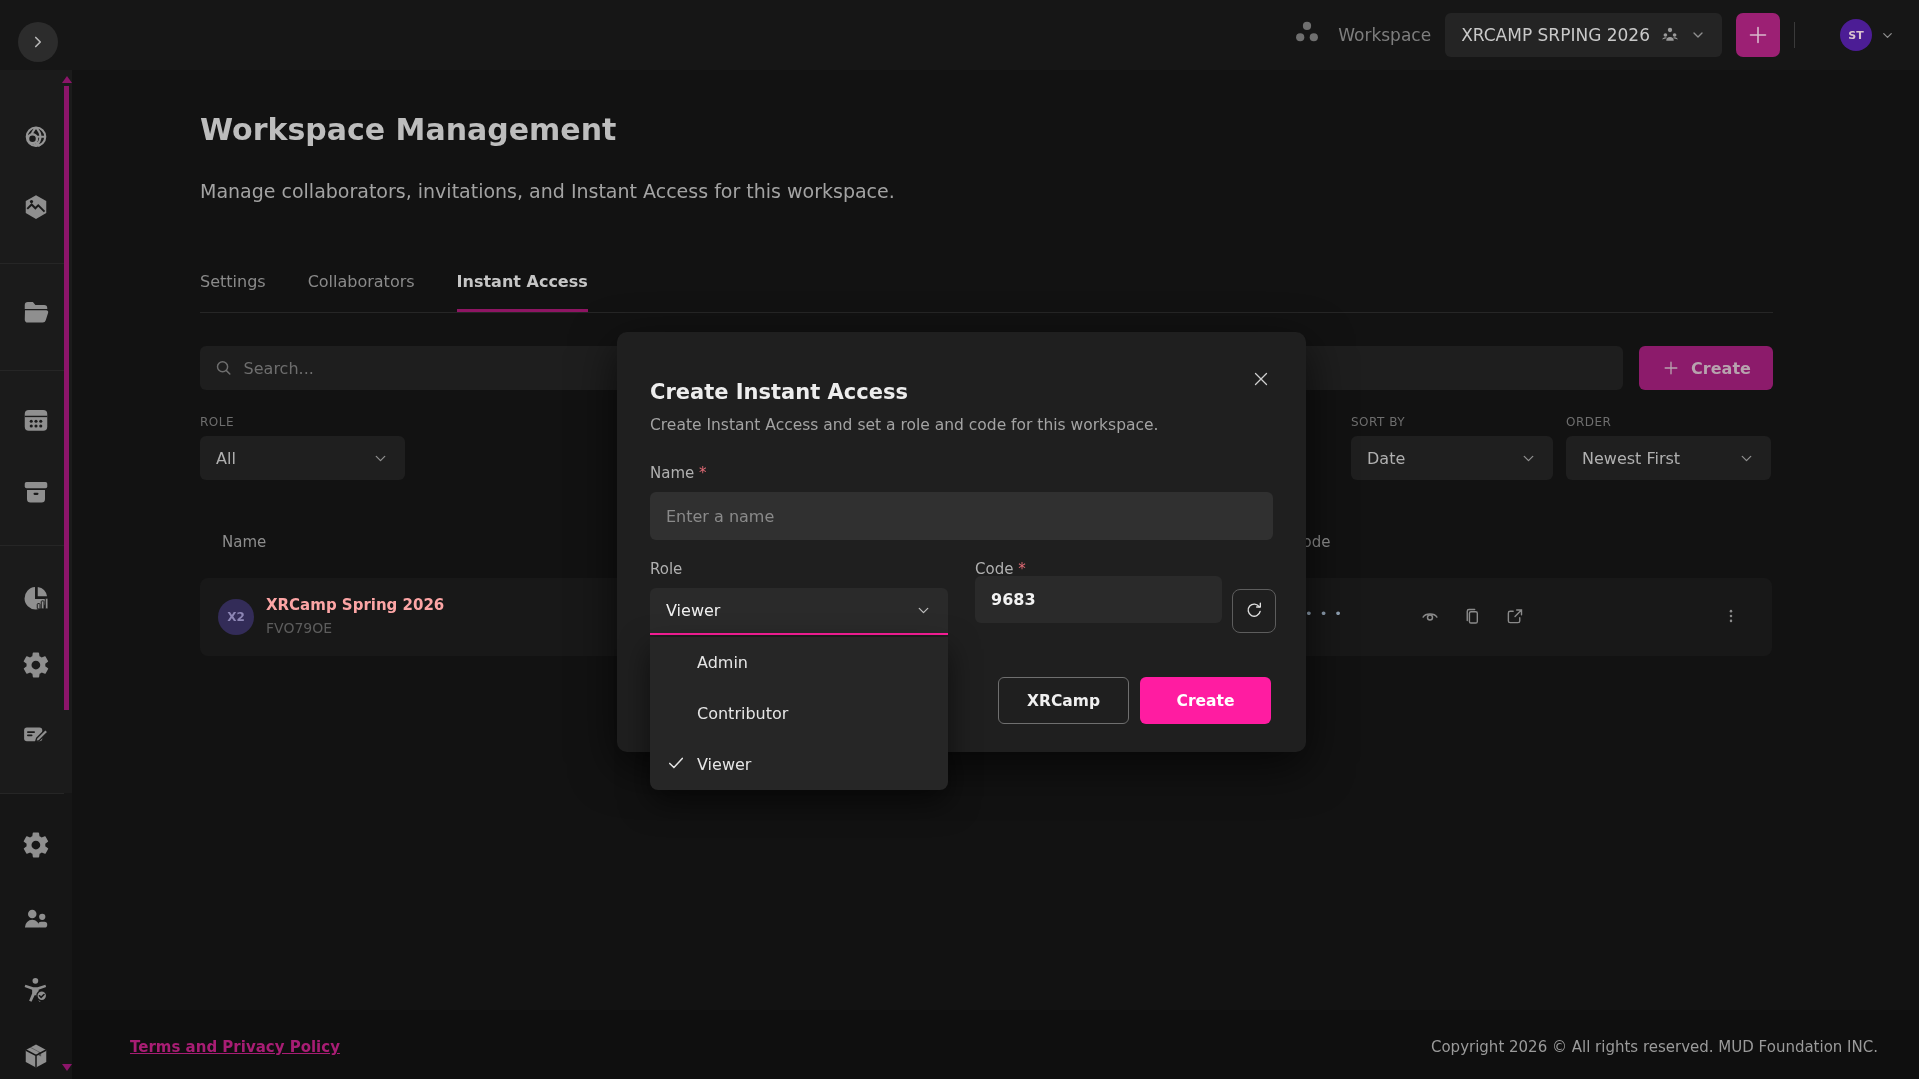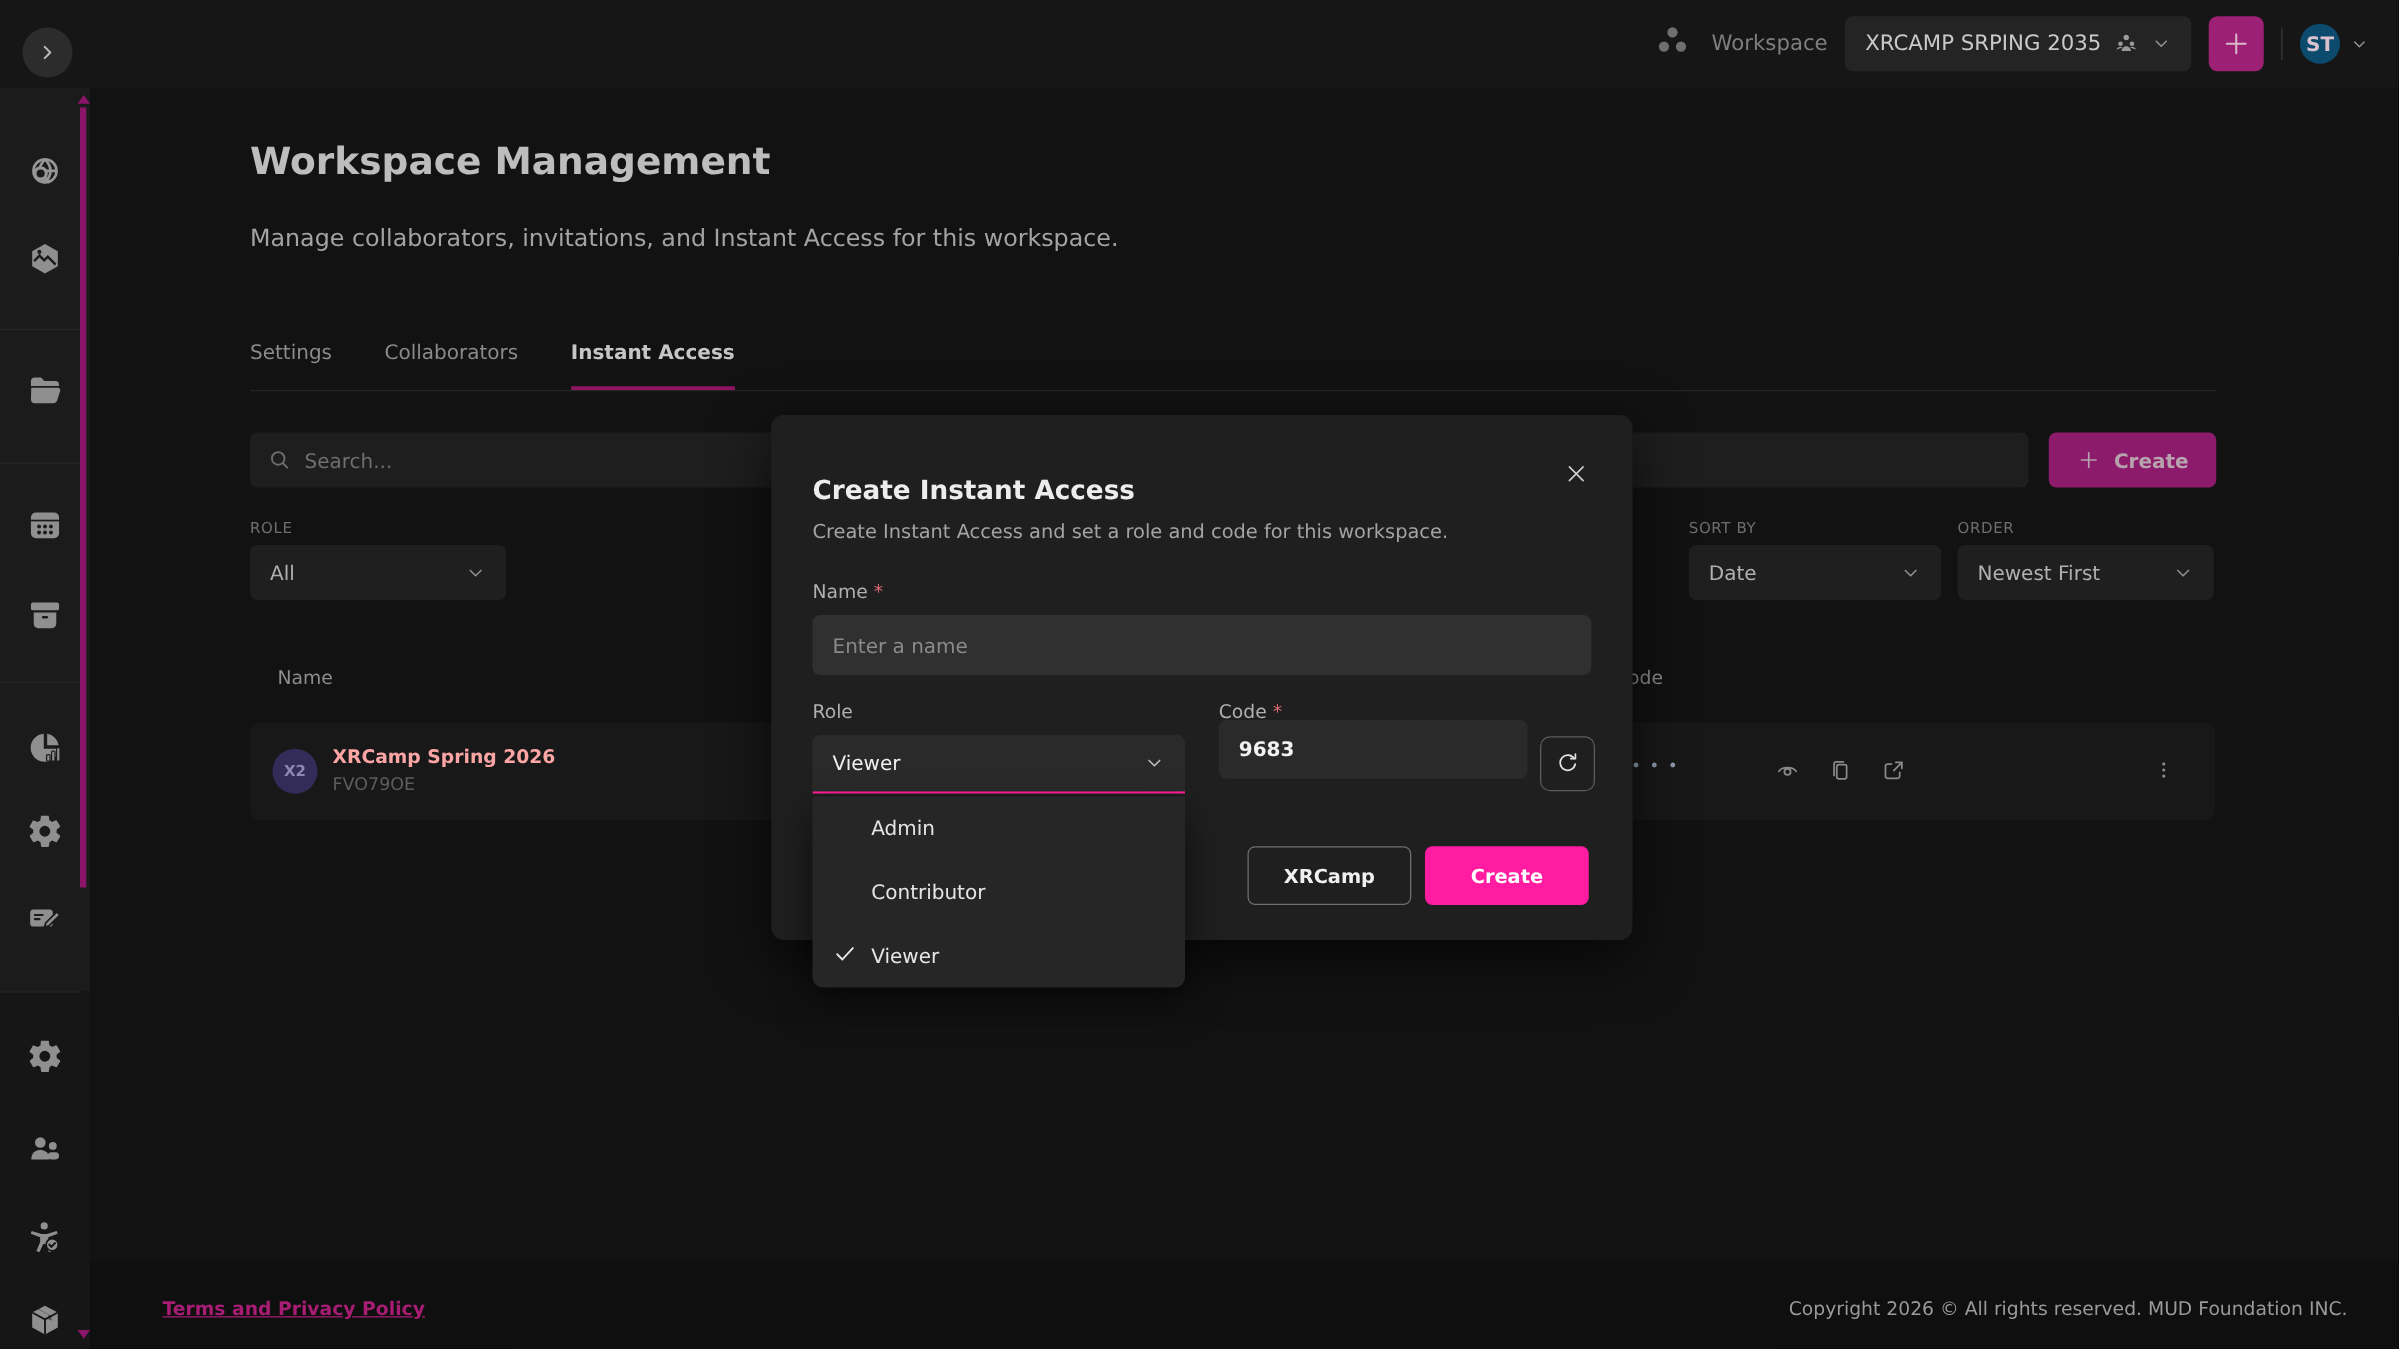--- a/index.html
+++ b/index.html
@@ -11,21 +11,21 @@
   
   .topbar { left:0; top:0; width:1919px; height:70px; background:#161616; }
   .collapse-btn { left:18px; top:22px; width:40px; height:40px; border-radius:50%; background:#2c2c2c; display:flex; align-items:center; justify-content:center; cursor:pointer; }
   .tb-right { right:24px; top:0; height:70px; display:flex; align-items:center; gap:14px; }
   .ws-label { color:#7e7e7e; font-size:17px; }
   .ws-selector { display:flex; align-items:center; gap:10px; background:#242424; border-radius:6px; height:44px; padding:0 16px; cursor:pointer; }
   .ws-selector .name { color:#c9c9c9; font-size:17px; font-weight:500; white-space:nowrap; }
   .plus-btn { width:44px; height:44px; border-radius:7px; background:#9c2074; display:flex; align-items:center; justify-content:center; cursor:pointer; }
   .tb-divider { width:1px; height:26px; background:#3a3a3a; }
   .avatar-wrap { display:flex; align-items:center; gap:8px; cursor:pointer; }
-  .avatar { width:32px; height:32px; border-radius:50%; background:#0c4a6e; color:#d9c2ce; font-size:16px; font-weight:bold; display:flex; align-items:center; justify-content:center; }
+  .avatar { width:32px; height:32px; border-radius:50%; background:#4c1d95; color:#d9c2ce; font-size:11px; font-weight:bold; display:flex; align-items:center; justify-content:center;margin-left:31px; }
 
   
   .sidebar { left:0; top:70px; width:72px; height:1009px; background:#1b1b1b; }
   .sidebar .lower { position:absolute; left:0; top:723px; width:72px; height:286px; background:#161616; }
   .side-div { position:absolute; left:0; width:64px; height:1px; background:#262626; }
   .side-icon { position:absolute; left:18px; width:36px; height:36px; display:flex; align-items:center; justify-content:center; cursor:pointer; }
   .side-icon svg { width:30px; height:30px; }
   .scroll-thumb { position:absolute; left:64px; top:16px; width:5px; height:624px; background:#8c156a; cursor:pointer; }
   .scroll-arrow { position:absolute; left:62px; width:0; height:0; border-left:5px solid transparent; border-right:5px solid transparent; }
   .scroll-arrow.up { top:6px; border-bottom:7px solid #8c156a; }
@@ -94,21 +94,21 @@
     <div class="abs tb-right">
       <span>
         <svg width="34" height="34" viewBox="0 0 24 24" fill="#6f6f6f">
             <circle cx="12" cy="7" r="2.9"></circle>
             <circle cx="7.2" cy="15" r="2.9"></circle>
             <circle cx="16.8" cy="15" r="2.9"></circle>
           </svg>
       </span>
       <span class="ws-label">Workspace</span>
       <div class="ws-selector">
-        <span class="name">XRCAMP SRPING 2035</span>
+        <span class="name">XRCAMP SRPING 2026</span>
         <svg width="20" height="20" viewBox="0 0 24 24" fill="#9a9a9a">
             <circle cx="12" cy="6" r="2.6"></circle>
             <circle cx="6.5" cy="12" r="2.2"></circle>
             <circle cx="17.5" cy="12" r="2.2"></circle>
             <path d="M7.5 19a4.5 4.5 0 019 0z"></path>
             <path d="M2.5 17.5a4 4 0 016 -2M21.5 17.5a4 4 0 00-6-2"></path>
           </svg>
         <svg width="16" height="16" viewBox="0 0 24 24">
             <path d="M6 9l6 6 6-6" stroke="#8f8f8f" stroke-width="2" fill="none" stroke-linecap="round" stroke-linejoin="round"></path>
           </svg>

